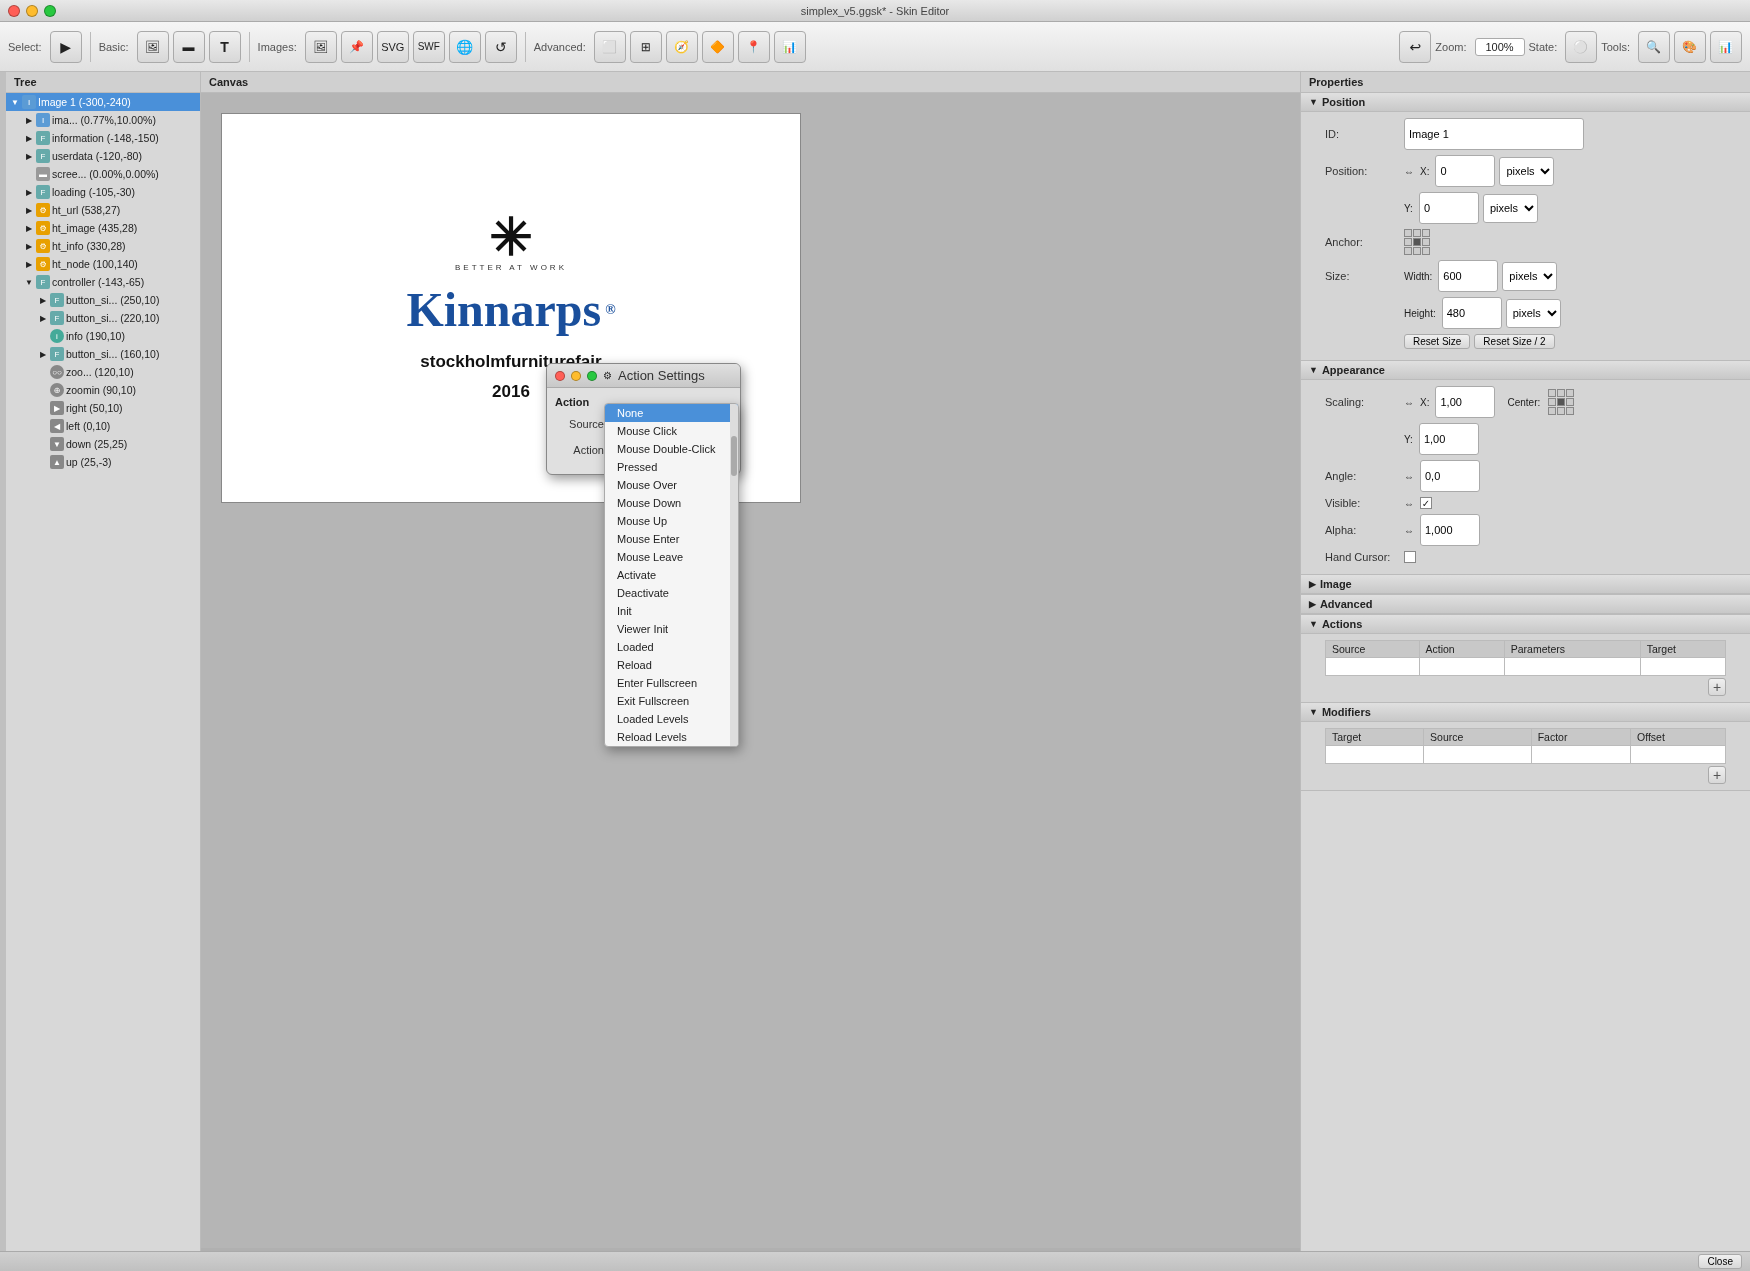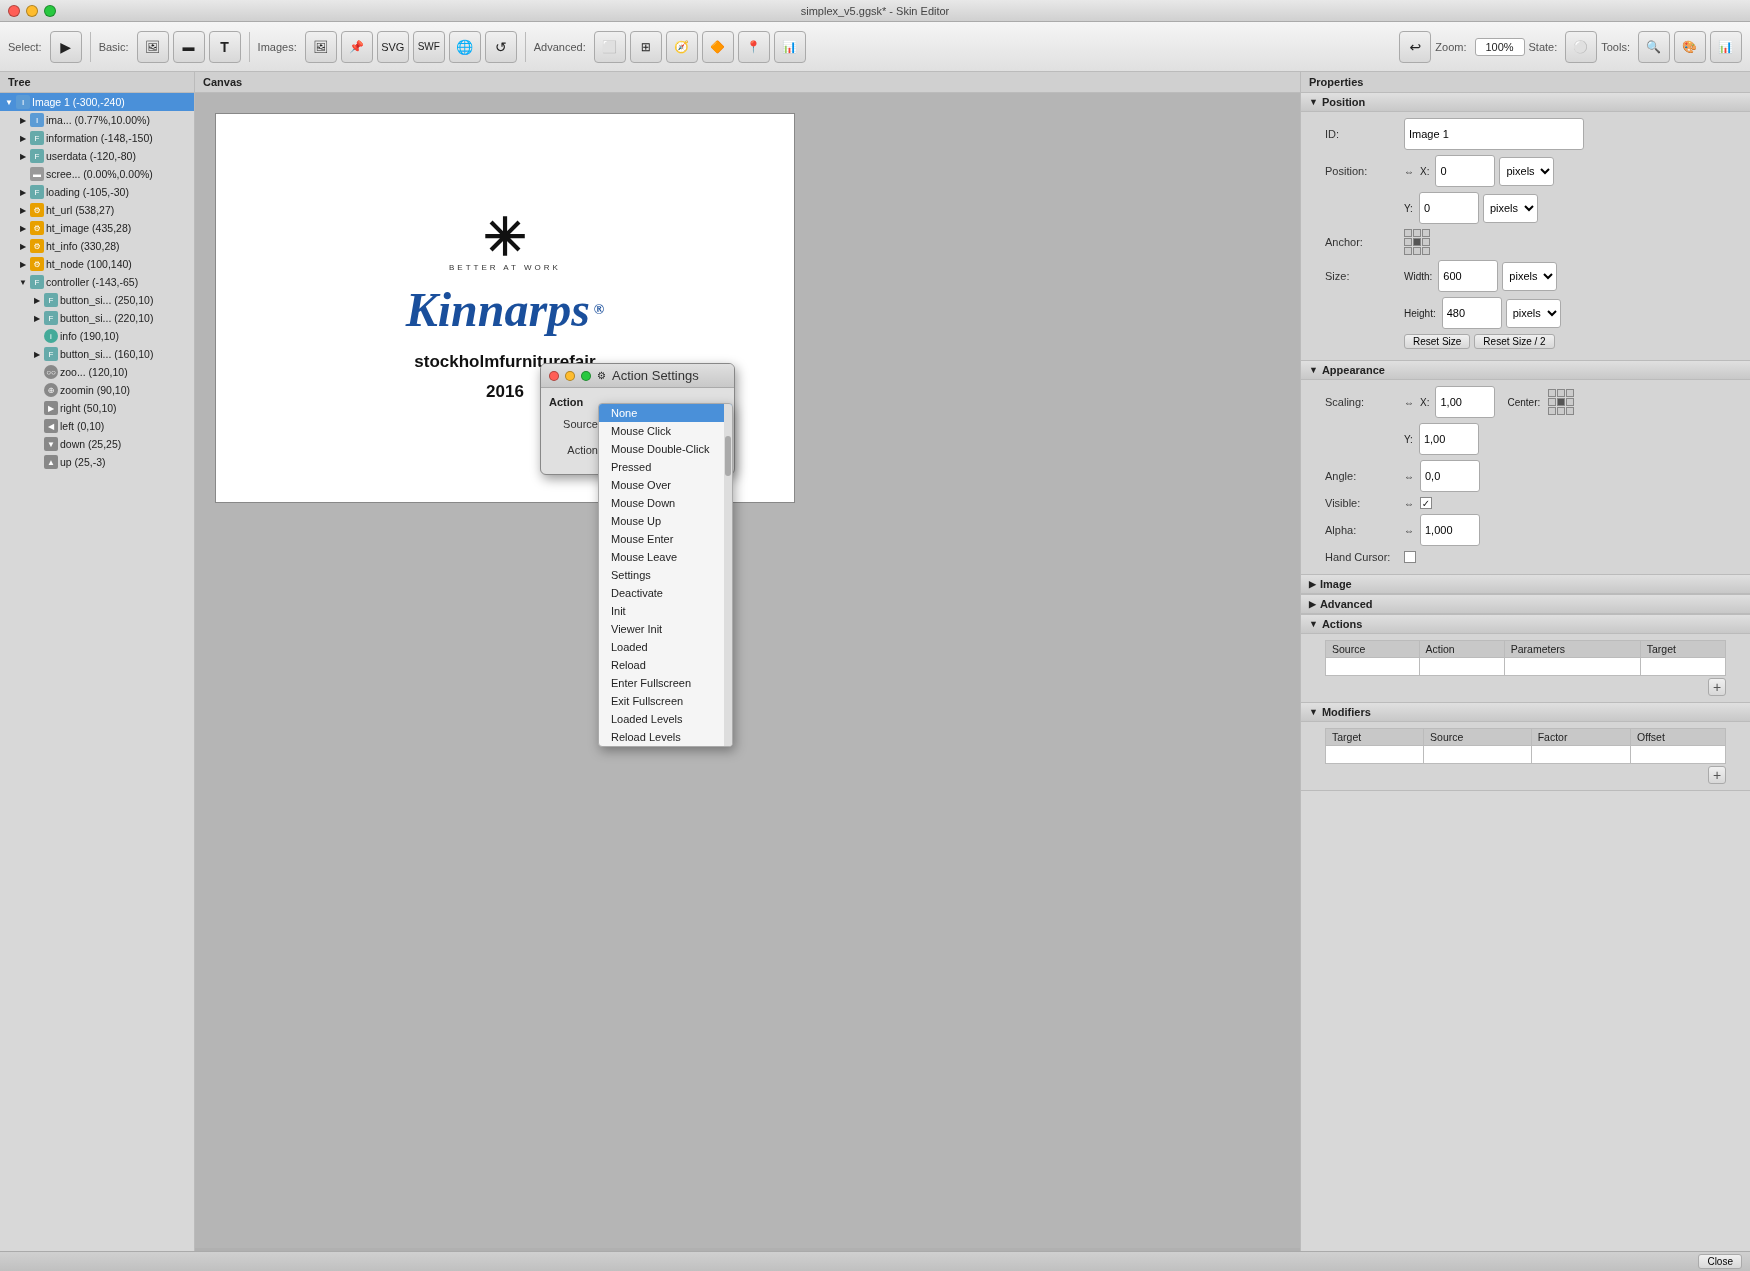--- a/index.html
+++ b/index.html
@@ -78,20 +78,21 @@
       padding: 2px 6px;
       font-size: 11px;
       min-width: 50px;
       text-align: center;
     }
 
     
     #main {
       display: flex;
       height: calc(1271px - 22px - 50px - 20px);
+      margin-left: 6px;
     }
 
     
     #tree-panel {
       width: 195px;
       background: #d8d8d8;
       border-right: 1px solid #bbb;
       overflow-y: auto;
       flex-shrink: 0;
     }
@@ -575,21 +576,21 @@
 
   <div id="canvas-area">
     <div id="canvas-header">Canvas</div>
     <div id="canvas-content">
       <div id="canvas-image-area">
         <div id="kinnarps-logo">
           <div style="text-align:center; margin-bottom:4px;">
             <div style="font-size:52px; font-weight:bold; color:#111; line-height:0.9; font-family: Arial, sans-serif;">✳</div>
             <div style="font-size:8px; letter-spacing:3px; color:#333; margin-top:2px;">BETTER AT WORK</div>
           </div>
-          <div style="font-size:48px; color:#1a4f9c; font-style:italic; font-weight:bold; font-family:Georgia,serif; line-height:1; display:flex; align-items:center; gap:4px;">
+          <div style="font-size:48px; color:#1a4f9c; font-weight:bold; font-family:Georgia,serif; line-height:1; display:flex; align-items:center; gap:4px;">
             <span>Kinnarps</span>
               <span style="font-size:14px; color:#1a4f9c;">®</span>
           </div>
           <div style="font-size:17px; font-weight:bold; color:#111; text-align:center; margin-top:8px;">stockholmfurniturefair</div>
           <div style="font-size:17px; font-weight:bold; color:#111; text-align:center;">2016</div>
         </div>
       </div>
 
       <div id="action-dialog">
         <div id="action-dialog-titlebar">
@@ -621,21 +622,21 @@
 
         <div class="dropdown-item selected">None</div>
             <div class="dropdown-item">Mouse Click</div>
             <div class="dropdown-item">Mouse Double-Click</div>
             <div class="dropdown-item">Pressed</div>
             <div class="dropdown-item">Mouse Over</div>
             <div class="dropdown-item">Mouse Down</div>
             <div class="dropdown-item">Mouse Up</div>
             <div class="dropdown-item">Mouse Enter</div>
             <div class="dropdown-item">Mouse Leave</div>
-            <div class="dropdown-item">Settings</div>
+            <div class="dropdown-item">Activate</div>
             <div class="dropdown-item">Deactivate</div>
             <div class="dropdown-item">Init</div>
             <div class="dropdown-item">Viewer Init</div>
             <div class="dropdown-item">Loaded</div>
             <div class="dropdown-item">Reload</div>
             <div class="dropdown-item">Enter Fullscreen</div>
             <div class="dropdown-item">Exit Fullscreen</div>
             <div class="dropdown-item">Loaded Levels</div>
             <div class="dropdown-item">Reload Levels</div>
           </div>

